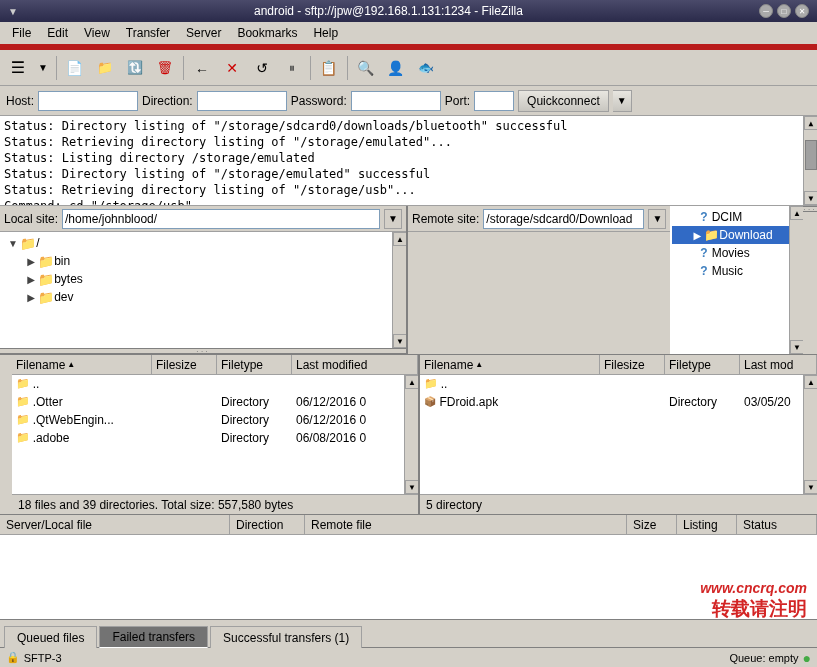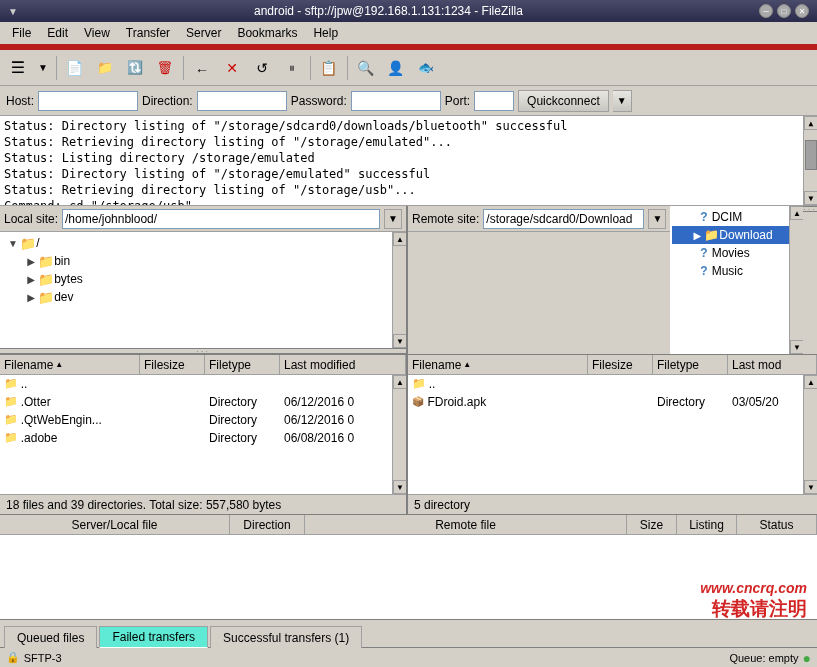--- a/index.html
+++ b/index.html
@@ -229,21 +229,21 @@
     #transfer-header {
       display: flex;
       background: #d4d0c8;
       height: 20px;
       border-bottom: 1px solid #a0a0a0;
       font-size: 12px;
     }
     .th-col {
       padding: 2px 6px;
       border-right: 1px solid #a0a0a0;
-      display: flex; align-items: center; justify-content: center;
+      display: flex; align-items: center;
     }
     .th-server { width: 230px; }
     .th-direction { width: 75px; }
     .th-remote { flex: 1; }
     .th-size { width: 50px; }
     .th-priority { width: 60px; }
     .th-status { width: 80px; }
 
     #transfer-body {
       flex: 1;
@@ -268,21 +268,21 @@
       border: 1px solid #a0a0a0;
       border-bottom: none;
       cursor: pointer;
       display: flex; align-items: center;
       font-size: 12px;
       margin-right: 2px;
       position: relative;
       top: 1px;
     }
     .bottom-tab.active {
-      background: #5eead4;
+      background: #737373;
       border-bottom: 1px solid white;
       z-index: 2;
     }
 
     
     #statusbar {
       height: 20px;
       background: #d4d0c8;
       display: flex;
       align-items: center;
@@ -483,21 +483,21 @@
           <div class="vscroll-track"></div>
           <div class="vscroll-btn">▼</div>
         </div>
       </div>
       <div class="panel-resize-handle">
         <span class="dots">···</span>
       </div>
     </div>
   </div>
 
-  <div style="display: flex; flex: 1; border-top: 1px solid #808080;">
+  <div style="display: flex; flex: 1; border-top: 1px solid #808080; padding-left: 12px;">
 
     <div id="left-filelist">
       <div class="filelist-header">
         <div class="fh-col fh-filename">
           <span>Filename</span>
           <span class="sort-arrow">▲</span>
         </div>
         <div class="fh-col fh-filesize">
             <span>Filesize</span>
           </div>

